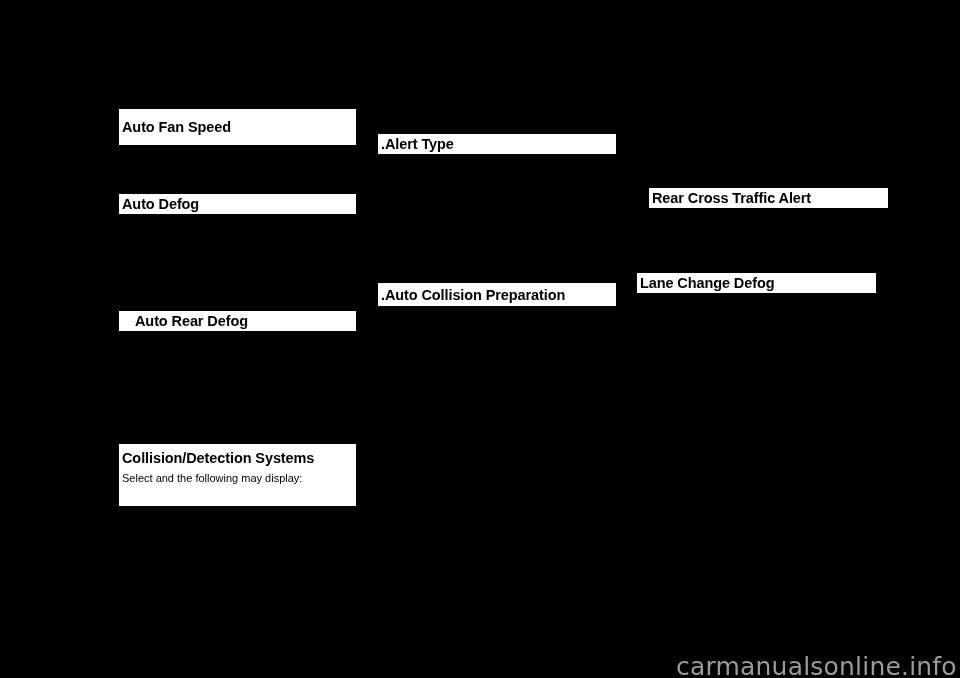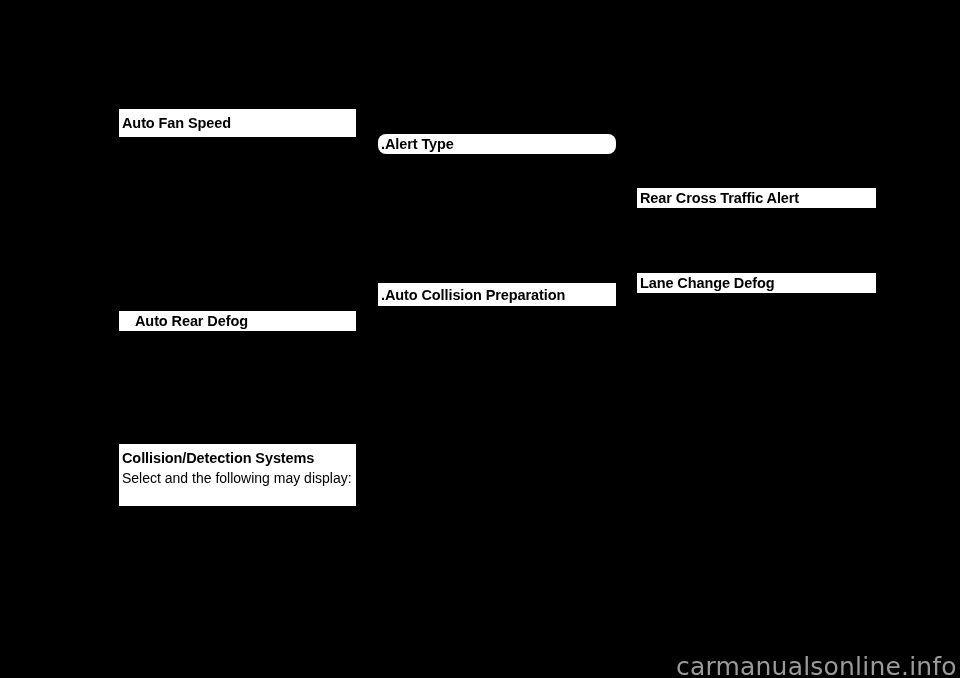--- a/index.html
+++ b/index.html
@@ -33,21 +33,21 @@
   }
   .bar.heading {
     font-weight: bold;
     font-size: 14.5px;
     letter-spacing: -0.1px;
     padding-left: 3px;
   }
   .bar.body {
     display: block;
     font-weight: normal;
-    font-size: 14px;
+    font-size: 11px;
     line-height: 19px;
     padding: 3px 3px 4px 3px;
     white-space: normal;
   }
 
   
   .col-left   { left: 119px; width: 237px; }
   .col-mid    { left: 378px; width: 238px; }
   .col-right  { left: 637px; width: 239px; }
 
@@ -58,34 +58,35 @@
     letter-spacing: 0.2px;
     white-space: nowrap;
     font-family: "DejaVu Sans", sans-serif;
   }
 </style>
 </head>
 <body>
 
 <div id="page">
 
-  <div class="bar heading col-left" style="top:109px; height:28px;">Auto Fan Speed</div>
+  <div class="bar heading col-left" style="top:109px; height:36px;">Auto Fan Speed</div>
 
+  <div class="bar heading col-left" style="top:194px; height:20px;">Auto Defog</div>
 
   <div class="bar heading col-left" style="top:311px; height:20px;padding-left:16px;">Auto Rear Defog</div>
 
   <div class="bar heading col-left" style="top:444px; height:28px;">Collision/Detection Systems</div>
 
   <div class="bar body col-left" style="top:466px; height:40px;">Select and the following may display:</div>
 
-  <div class="bar heading col-mid" style="top:134px; height:20px;border-radius:8px;">.Alert Type</div>
+  <div class="bar heading col-mid" style="top:134px; height:20px;">.Alert Type</div>
 
   <div class="bar heading col-mid" style="top:283px; height:23px;">.Auto Collision Preparation</div>
 
 
-  <div class="bar heading col-right" style="top:188px; height:20px;">Rear Cross Traffic Alert</div>
+  <div class="bar heading col-right" style="top:188px; height:20px;margin-left:12px;">Rear Cross Traffic Alert</div>
 
   <div class="bar heading col-right" style="top:273px; height:20px;">Lane Change Defog</div>
 
 
   <div class="watermark" style="left:676px; top:652px;">carmanualsonline.info</div>
 
 </div>
 
 </body></html>

